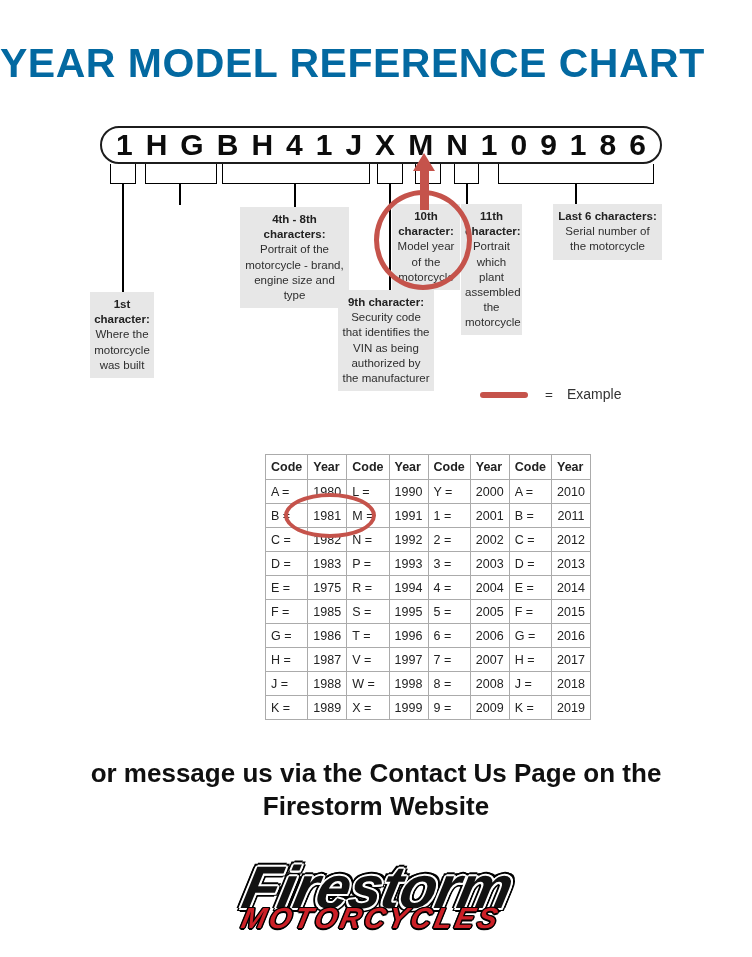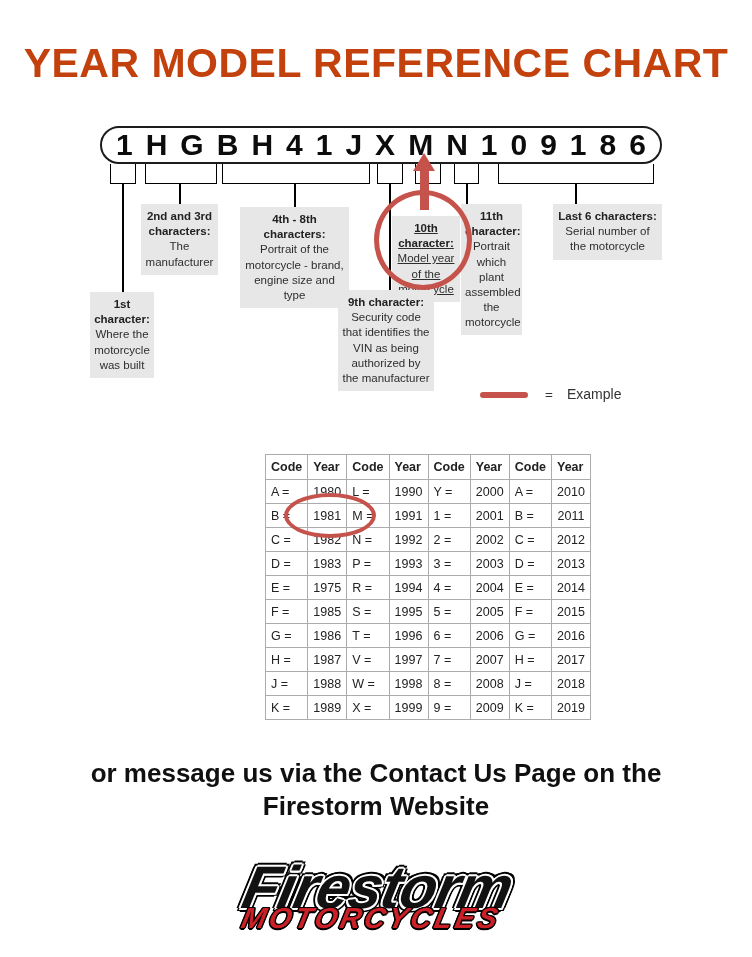--- a/index.html
+++ b/index.html
@@ -2,22 +2,22 @@
 <html><head>
 <meta charset="utf-8">
 <style>
   html,body{margin:0;padding:0;background:#fff;}
   .page{
     position:relative;width:752px;height:957px;margin:0 auto;background:#ffffff;
     font-family:"Liberation Sans", sans-serif;color:#1a1a1a;overflow:hidden;
   }
   
   .title{
-    position:absolute;top:40px;left:0;width:100%;text-align:center;
-    font-size:41px;font-weight:800;letter-spacing:0.5px;color:#c2410c;
+    position:absolute;top:40px;left:0;width:100%;text-align:left;
+    font-size:41px;font-weight:800;letter-spacing:0.5px;color:#0369a1;
   }
   
   .vin-box{
     position:absolute;left:100px;top:126px;width:562px;height:38px;
     border:2px solid #1c1c1c;border-radius:20px;
     display:flex;align-items:center;justify-content:space-between;
     padding:0 14px;box-sizing:border-box;
   }
   .vin-char{font-size:30px;font-weight:700;color:#0c0c0c;line-height:1;}
   
@@ -128,29 +128,25 @@
   <div class="stem" style="left:179px;top:184px;height:21px;"></div>
   <div class="stem" style="left:294px;top:184px;height:23px;"></div>
   <div class="stem" style="left:389px;top:184px;height:106px;"></div>
   <div class="stem" style="left:466px;top:184px;height:20px;"></div>
   <div class="stem" style="left:575px;top:184px;height:24px;"></div>
 
   <div class="arrow-head"></div>
   <div class="arrow-shaft"></div>
   <div class="circle-10th"></div>
 
-  <div class="callout" style="left:141px;top:204px;width:77px;">
-    <div class="co-header">2nd and 3rd characters:</div>
-    <div class="co-body">The manufacturer</div>
-  </div>
   <div class="callout" style="left:240px;top:207px;width:109px;">
     <div class="co-header">4th - 8th characters:</div>
     <div class="co-body">Portrait of the motorcycle - brand, engine size and type</div>
   </div>
-  <div class="callout" style="left:392px;top:216px;width:68px;text-decoration:underline;">
+  <div class="callout" style="left:392px;top:204px;width:68px;">
     <div class="co-header">10th character:</div>
     <div class="co-body">Model year of the motorcycle</div>
   </div>
   <div class="callout" style="left:461px;top:204px;width:61px;">
     <div class="co-header">11th character:</div>
     <div class="co-body">Portrait which plant assembled the motorcycle</div>
   </div>
   <div class="callout" style="left:553px;top:204px;width:109px;">
     <div class="co-header">Last 6 characters:</div>
     <div class="co-body">Serial number of the motorcycle</div>

